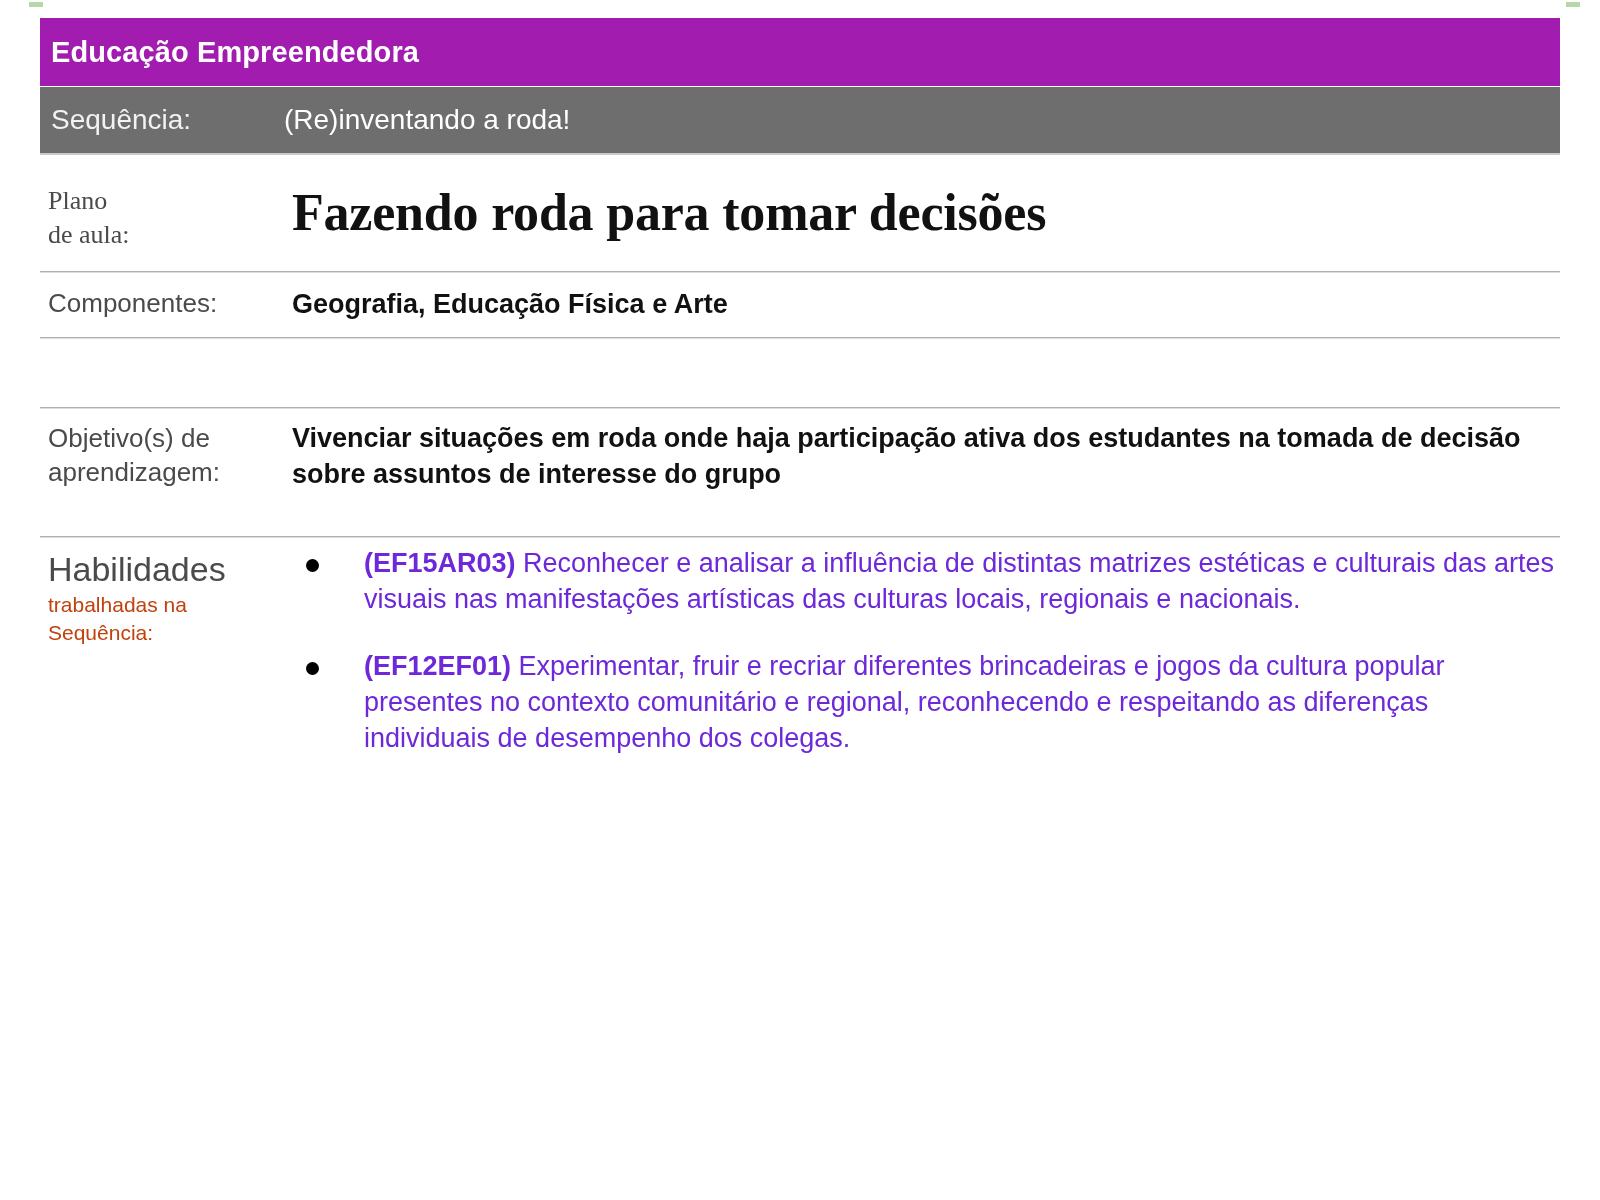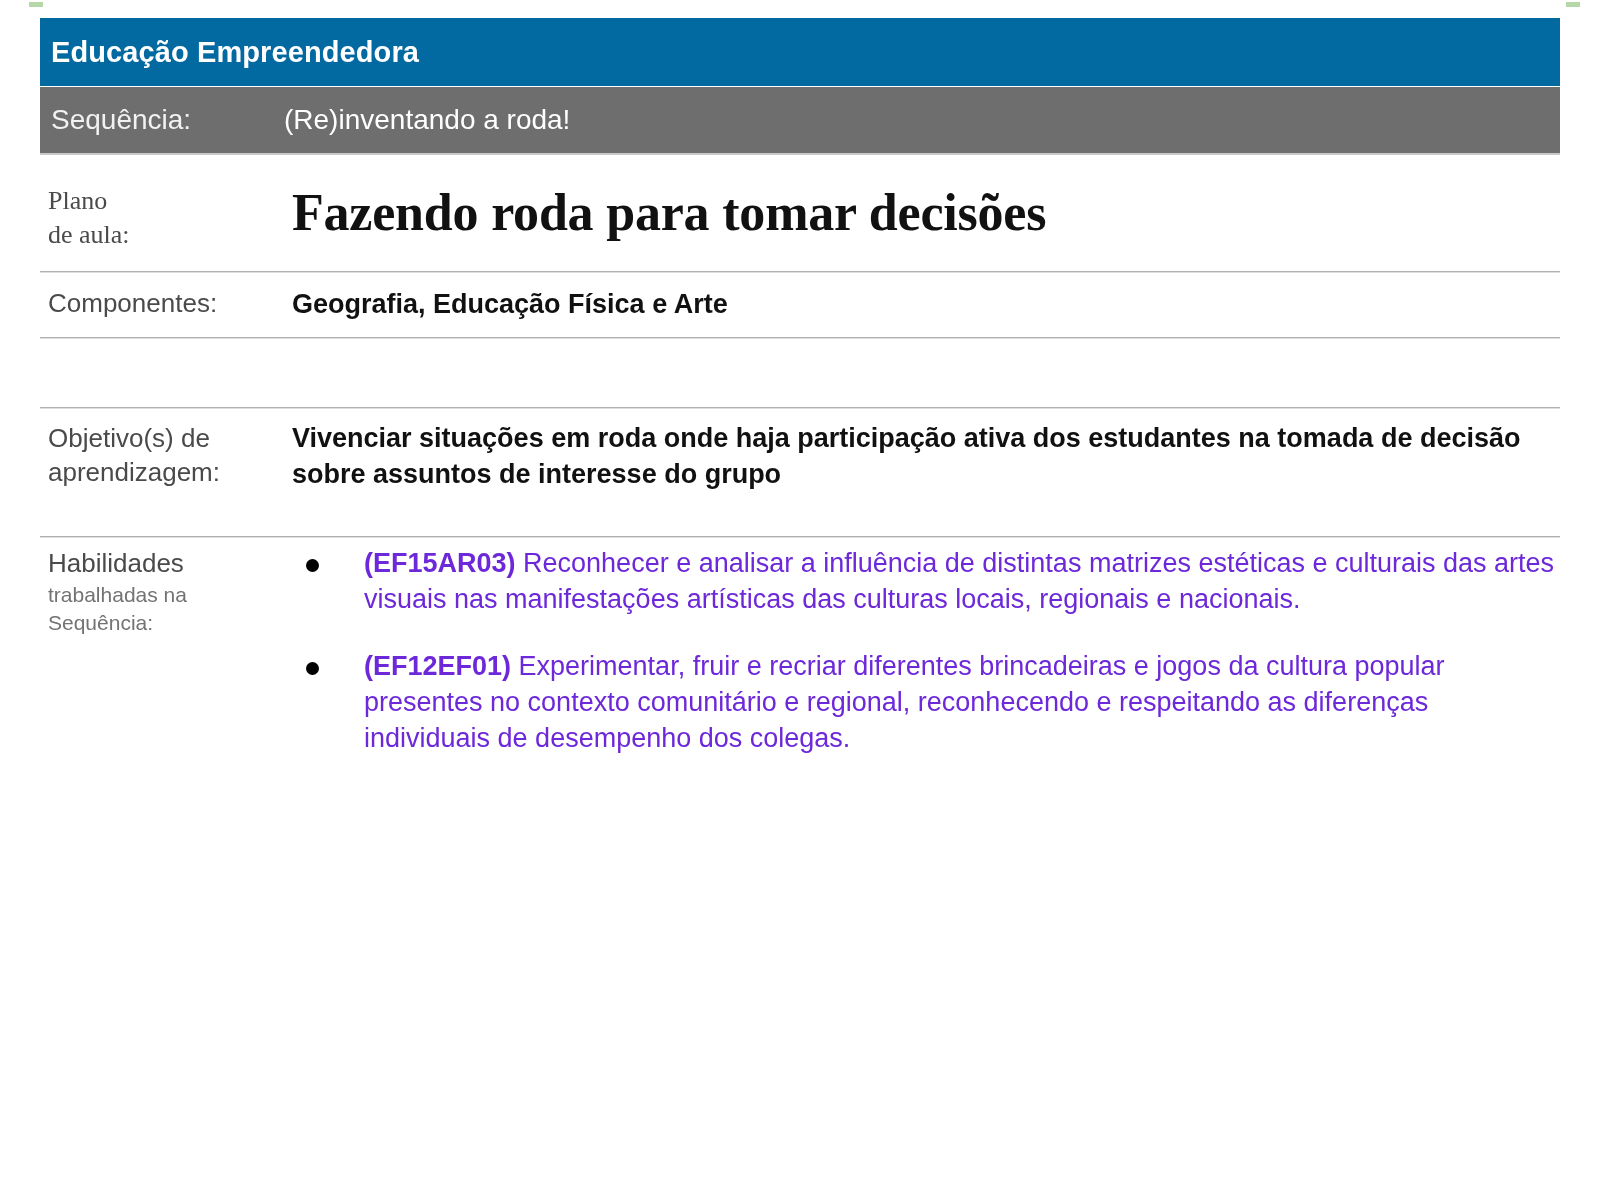--- a/index.html
+++ b/index.html
@@ -35,21 +35,21 @@
   .reg-mark.left  { left: 29px; }
   .reg-mark.right { left: 1566px; }
 
   
   .brand-bar {
     position: absolute;
     left: 40px;
     top: 18px;
     width: 1520px;
     height: 68px;
-    background: #0369a1;
+    background: #a21caf;
     display: flex;
     align-items: center;
   }
   .brand-bar .brand-text {
     color: #ffffff;
     font-size: 29px;
     font-weight: 700;
     letter-spacing: .1px;
     padding-left: 11px;
   }
@@ -138,29 +138,29 @@
   #row-objetivo { top: 421px; }
   #row-objetivo .value { font-size: 27px; line-height: 1.33; }
   #row-objetivo .label { line-height: 1.32; }
 
   #sep-4 { top: 536px; }
 
   #row-habilidades { top: 546px; }
   #row-habilidades .label { padding-top: 1px; }
   .label .label-main {
     display: block;
-    font-size: 26px;
+    font-size: 34px;
     line-height: 1.30;
     color: #4a4a4a;
   }
   .label .label-sub {
     display: block;
     font-size: 21px;
     line-height: 1.32;
-    color: #737373;
+    color: #c2410c;
   }
 
   
   ul.skills {
     list-style: none;
     margin: 0;
     padding: 0;
     font-weight: 400;
   }
   ul.skills li {

